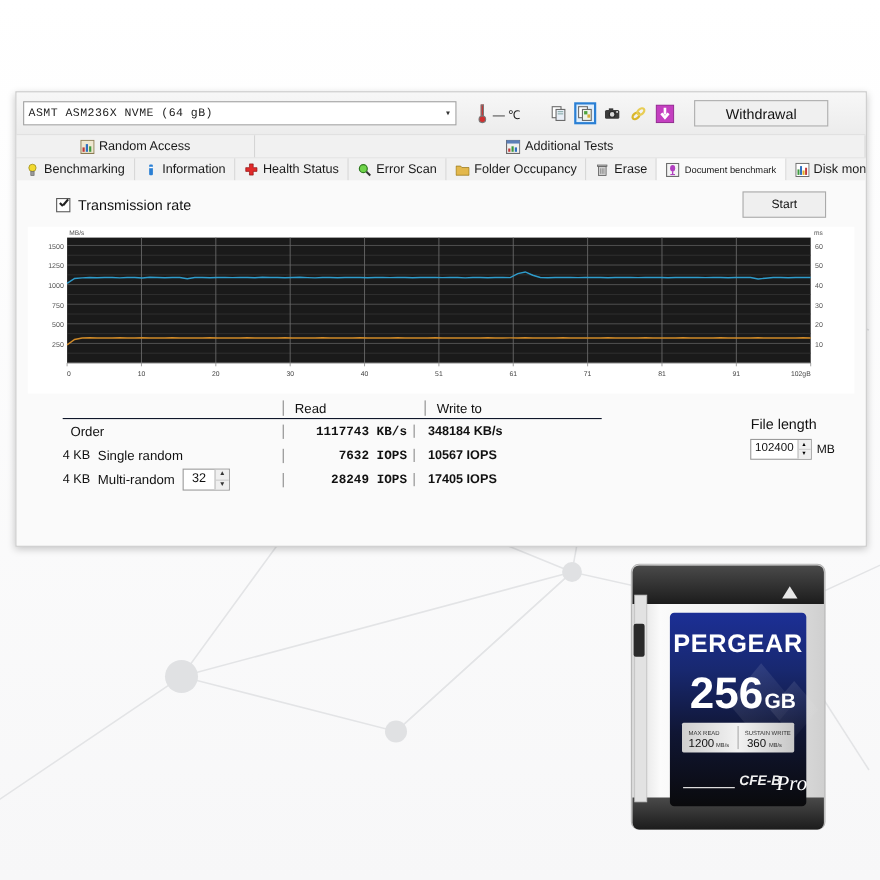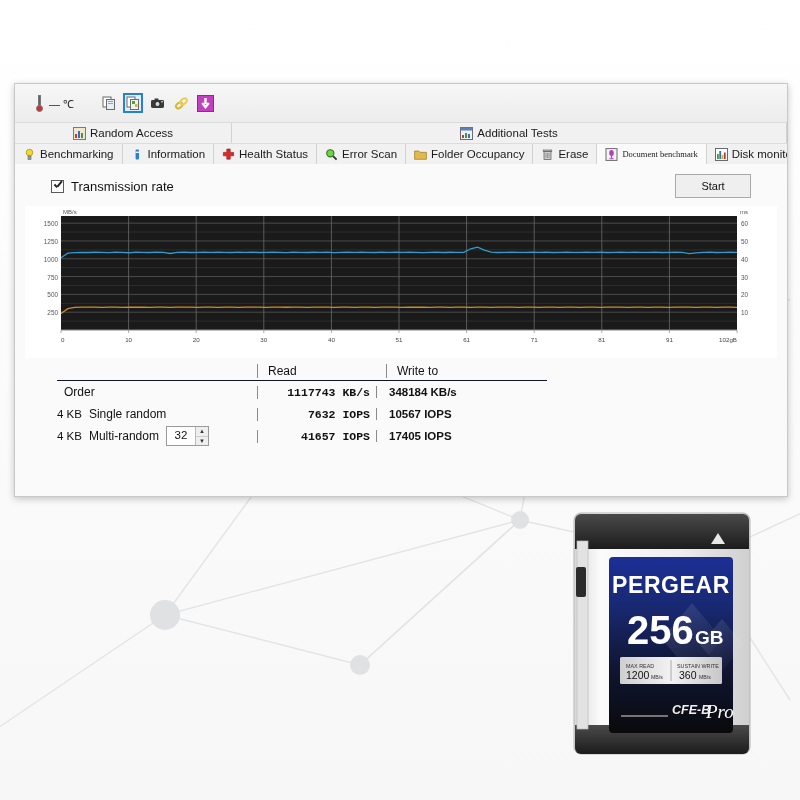--- a/index.html
+++ b/index.html
@@ -46,21 +46,21 @@
     display:flex;align-items:center;justify-content:center;cursor:pointer;
   }
 
   
   .tabrow{display:flex;align-items:stretch;height:20px;border-top:1px solid #dcdcdc;background:#f1f1f1;}
   .tab{
     display:flex;align-items:center;gap:4px;padding:0 8px;font-size:11.5px;color:#1a1a1a;
     border-right:1px solid #d2d2d2;cursor:pointer;background:#f1f1f1;white-space:nowrap;
   }
   .tabrow1 .tab{justify-content:center;}
-  .tab.active{background:#fafafa;font-family:Liberation Serif, serif;}
+  .tab.active{background:#fafafa;}
   .tab.small{font-size:8.5px;}
   .ico{width:13px;height:13px;flex:0 0 13px;display:inline-block;}
 
   
   .panel{background:#fafafa;height:calc(100% - 78px);position:relative;}
   .panel-head{display:flex;align-items:center;padding:10px 32px 4px 36px;}
   .chk{width:11px;height:11px;border:1px solid #5a5a5a;background:#fff;display:inline-block;
        position:relative;margin-right:7px;}
   .chk:after{content:"";position:absolute;left:2px;top:4px;width:4px;height:1.5px;background:#222;transform:rotate(45deg);}
   .chk:before{content:"";position:absolute;left:4px;top:2px;width:7px;height:1.5px;background:#222;transform:rotate(-50deg);}
@@ -132,20 +132,24 @@
     <circle cx="560" cy="300" r="5"></circle>
     <circle cx="620" cy="250" r="7"></circle>
     <circle cx="430" cy="300" r="4"></circle>
   </g>
 </svg>
 
 <div id="app-window">
 
   <div class="topbar">
 
+    <div class="combo">
+      <span class="txt">ASMT    ASM236X NVME (64 gB)</span>
+      <span class="chev">▾</span>
+    </div>
 
     <div class="temp">
       <span class="thermo">
         <span class="stem"></span>
           <span class="bulb"></span>
       </span>
       <span>—  ℃</span>
     </div>
 
     <div class="tbtn-group">
@@ -185,20 +189,23 @@
       </button>
 
       <button class="tbtn">
         <svg width="17" height="17" viewBox="0 0 17 17">
           <rect x="0.5" y="0.5" width="16" height="16" fill="#c43fc0" stroke="#8e2a8c"></rect>
           <path d="M8.5 3 L8.5 9 M5.2 8 L8.5 12 L11.8 8" stroke="#fff" stroke-width="2.4" fill="none"></path>
         </svg>
       </button>
     </div>
 
+    <div class="withdrawal">
+      <span>Withdrawal</span>
+    </div>
   </div>
 
   <div class="tabrow tabrow1">
     <div class="tab" style="flex:0 0 200px">
       <svg class="ico" viewBox="0 0 13 13">
         <rect x="0.5" y="0.5" width="12" height="12" fill="#efe7d0" stroke="#8a7a52"></rect>
         <rect x="2" y="7" width="2" height="4" fill="#c03a3a"></rect>
         <rect x="5" y="4" width="2" height="7" fill="#2f6fc0"></rect>
         <rect x="8" y="6" width="2" height="5" fill="#3f9a3f"></rect>
       </svg>
@@ -388,25 +395,38 @@
             <span class="unit">4 KB</span>
             <span>Multi-random</span>
             <span class="spin">
               <span class="val">32</span>
               <span class="arrows">
                 <span>▲</span>
                 <span>▼</span>
               </span>
             </span>
           </div>
-          <div class="c-read">41657 IOPS</div>
+          <div class="c-read">28249 IOPS</div>
           <div class="c-write">17405 IOPS</div>
         </div>
       </div>
 
+      <div class="filelen">
+        <div class="t">File length</div>
+        <div class="row">
+          <span class="box">
+            <span class="val">102400</span>
+            <span class="arrows" style="width:11px;border-left:1px solid #bbb;background:#efefef;display:flex;flex-direction:column;">
+              <span style="flex:1;display:flex;align-items:center;justify-content:center;font-size:5px;border-bottom:1px solid #ccc;">▲</span>
+              <span style="flex:1;display:flex;align-items:center;justify-content:center;font-size:5px;">▼</span>
+            </span>
+          </span>
+          <span class="mb">MB</span>
+        </div>
+      </div>
     </div>
   </div>
 </div>
 
 <svg id="card" viewBox="0 0 180 245">
   <defs>
     <linearGradient id="shellG" x1="0" y1="0" x2="1" y2="0">
       <stop offset="0" stop-color="#d8d8d8"></stop>
         <stop offset=".15" stop-color="#fbfbfb"></stop>
       <stop offset=".6" stop-color="#eeeeee"></stop>

